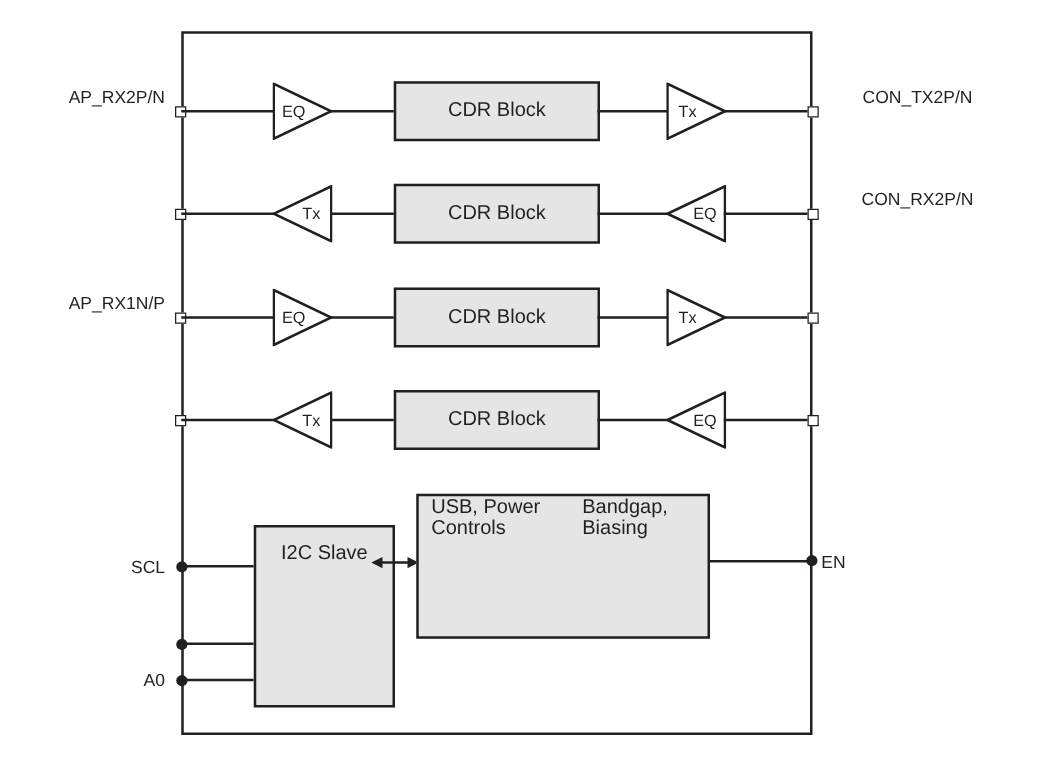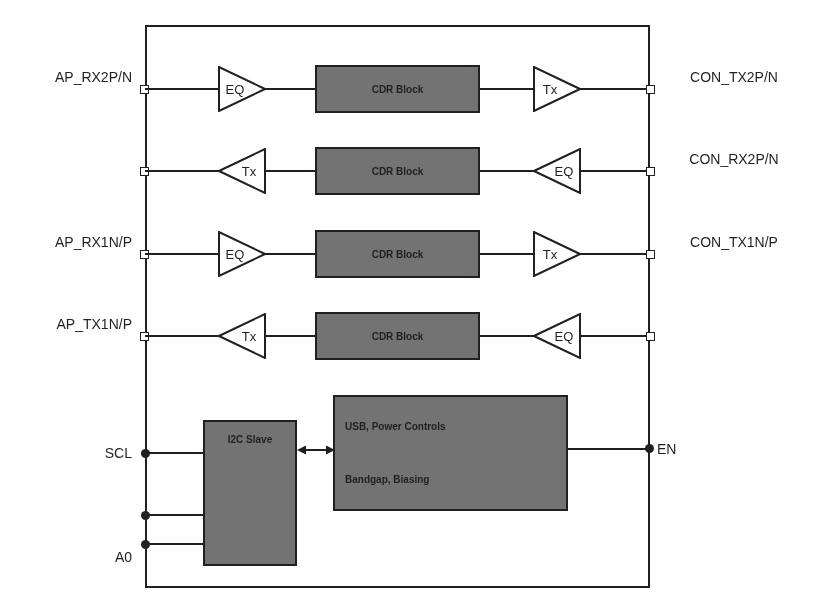--- a/index.html
+++ b/index.html
@@ -16,27 +16,27 @@
   .pin-label.left{left:16px;width:116px;text-align:right;}
   .pin-label.right{left:664px;width:140px;text-align:center;}
   .wire{position:absolute;height:2px;background:#231f20;}
   .pin-square{
     position:absolute;width:9px;height:9px;background:#ffffff;
     border:1.5px solid #231f20;box-sizing:border-box;
   }
   .pin-dot{position:absolute;width:9px;height:9px;border-radius:50%;background:#231f20;}
   .block{
     position:absolute;border:2px solid #231f20;box-sizing:border-box;
-    background:#737373;font-size:10px;font-weight:bold;
+    background:#e5e5e5;font-size:16px;
   }
   .cdr{display:flex;align-items:center;justify-content:center;}
   .i2c{display:flex;align-items:flex-start;justify-content:center;padding-top:12px;}
   .usb{
-    display:flex;flex-direction:column;justify-content:center;align-items:flex-start;
-    padding-left:10px;line-height:17px;gap:36px;
+    display:flex;justify-content:flex-end;align-items:flex-start;
+    padding-left:10px;line-height:17px;
   }
   .amp{position:absolute;width:48px;height:46px;text-decoration:underline;}
   .amp svg{position:absolute;left:0;top:0;}
   .amp polygon{fill:#ffffff;stroke:#231f20;stroke-width:2;stroke-linejoin:miter;}
   .amp-label{
     position:absolute;top:50%;transform:translateY(-50%);
     font-size:13px;width:26px;text-align:center;
   }
   .amp.dir-right .amp-label{left:4px;}
   .amp.dir-left .amp-label{right:4px;}
@@ -118,25 +118,23 @@
     </div>
     <div class="wire" style="left:478px;top:23px;width:57px"></div>
     <div class="amp dir-right" style="left:533px;top:1px">
       <svg width="48" height="46" viewBox="0 0 48 46">
           <polygon points="1,1 1,45 47,23"></polygon>
         </svg>
       <span class="amp-label">Tx</span>
     </div>
     <div class="wire" style="left:579px;top:23px;width:71px"></div>
     <div class="pin-square" style="left:646px;top:20px"></div>
-    <div class="pin-label right">CON_TX1N/P</div>
   </div>
 
   <div class="lane" style="top:312px">
-    <div class="pin-label left">AP_TX1N/P</div>
     <div class="pin-square" style="left:140px;top:20px"></div>
     <div class="wire" style="left:145px;top:23px;width:75px"></div>
     <div class="amp dir-left" style="left:218px;top:1px">
       <svg width="48" height="46" viewBox="0 0 48 46">
           <polygon points="47,1 47,45 1,23"></polygon>
         </svg>
       <span class="amp-label">Tx</span>
     </div>
     <div class="wire" style="left:264px;top:23px;width:53px"></div>
     <div class="block cdr" style="left:315px;top:0;width:165px;height:48px">
@@ -153,25 +151,25 @@
     <div class="pin-square" style="left:646px;top:20px"></div>
   </div>
 
   <div class="pin-label" style="left:16px;top:444px;width:116px;text-align:right">SCL</div>
   <div class="pin-dot" style="left:141px;top:449px"></div>
   <div class="wire" style="left:145px;top:452px;width:58px"></div>
 
   <div class="pin-dot" style="left:141px;top:511px"></div>
   <div class="wire" style="left:145px;top:514px;width:58px"></div>
 
-  <div class="pin-label" style="left:16px;top:548px;width:116px;text-align:right">A0</div>
+  <div class="pin-label" style="left:16px;top:535px;width:116px;text-align:right">A0</div>
   <div class="pin-dot" style="left:141px;top:540px"></div>
   <div class="wire" style="left:145px;top:543px;width:58px"></div>
 
-  <div class="block i2c" style="left:203px;top:420px;width:94px;height:146px">
+  <div class="block i2c" style="left:203px;top:420px;width:113px;height:146px">
     <span>I2C Slave</span>
   </div>
 
   <svg class="dbl-arrow" style="left:297px;top:443px" width="38" height="14" viewBox="0 0 38 14">
     <line x1="7" y1="7" x2="31" y2="7"></line>
     <polygon points="0,7 9,2.5 9,11.5"></polygon>
     <polygon points="38,7 29,2.5 29,11.5"></polygon>
   </svg>
 
   <div class="block usb" style="left:333px;top:395px;width:235px;height:116px">

